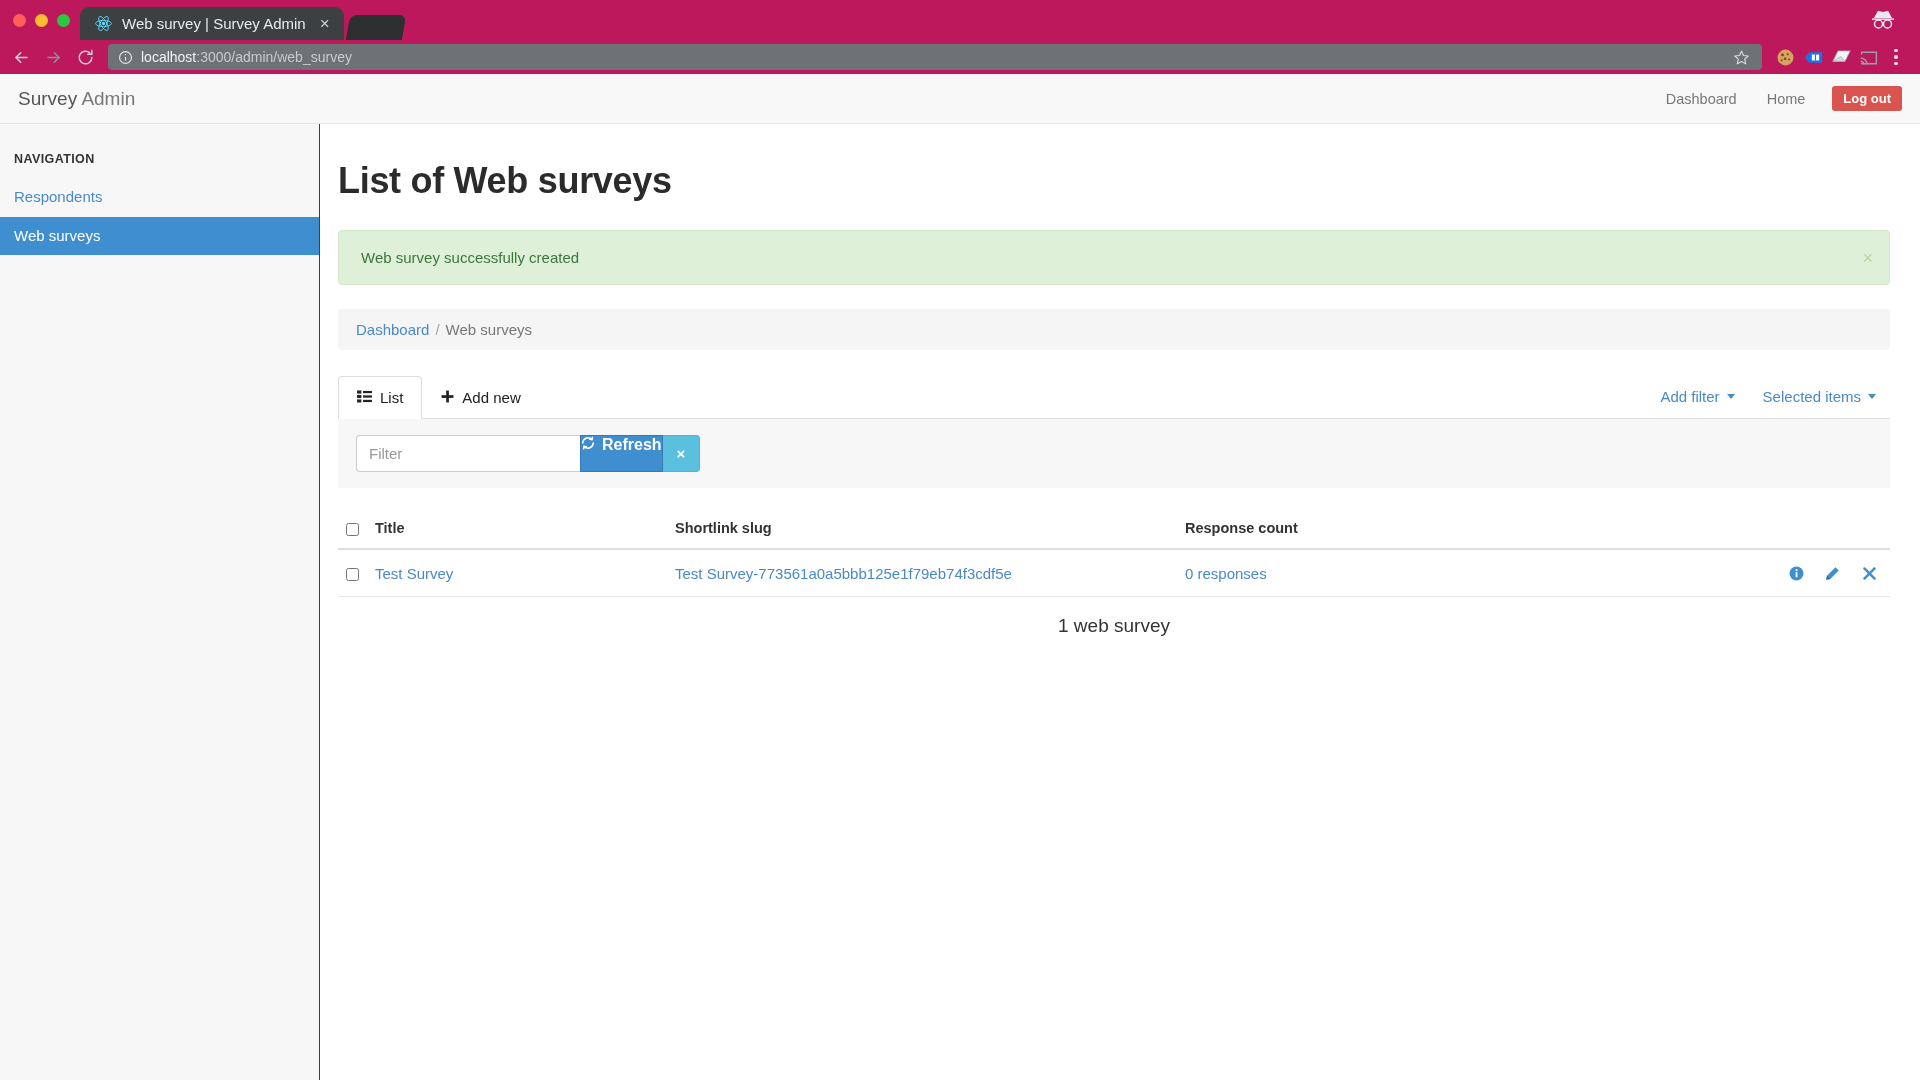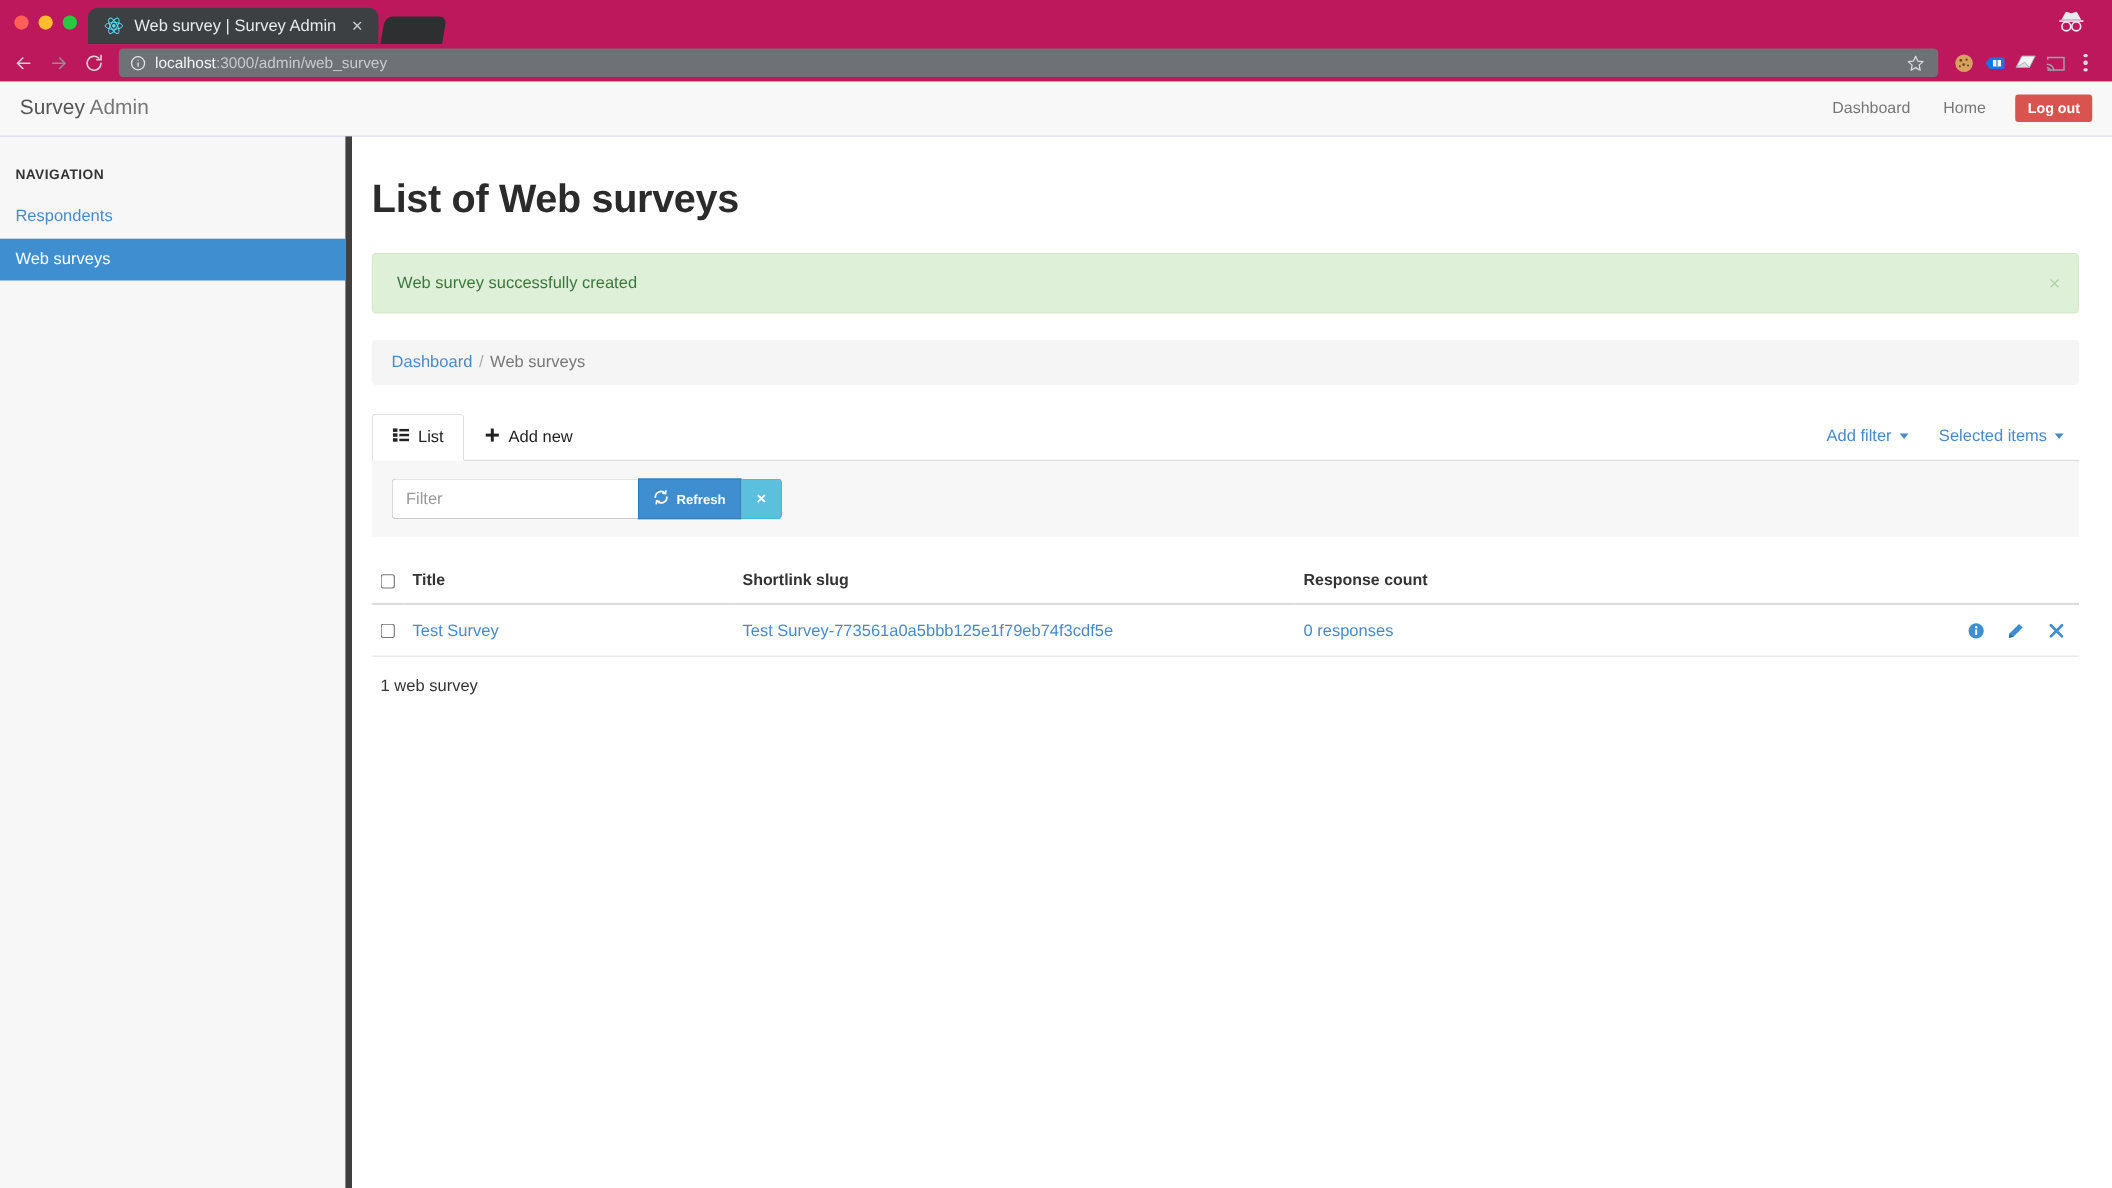--- a/index.html
+++ b/index.html
@@ -170,21 +170,21 @@
     text-decoration: none;
     margin-left: 12px;
   }
 
   
   .body-split { flex: 1; display: flex; min-height: 0; }
 
   .sidebar {
     width: 320px;
     background: #f7f7f7;
-    border-right: 6px solid #404040;
+    border-right: 1px solid #404040;
     flex: none;
     padding-top: 14px;
   }
   .nav-header {
     font-size: 12.5px;
     font-weight: bold;
     color: #333333;
     letter-spacing: 0.4px;
     padding: 14px 0 12px 14px;
   }
@@ -316,24 +316,24 @@
     padding: 0 12px;
     outline: none;
     background: #ffffff;
     font-family: "Liberation Sans", sans-serif;
   }
   .filter-input::placeholder { color: #999999; }
   .btn-refresh {
     background: #3e8ed0;
     color: #ffffff;
     border: 1px solid #3579b5;
-    font-size: 12px;
+    font-size: 16px;
     font-weight: bold;
-    padding: 0 13px;
-    display: flex; align-items: center; gap: 7px;
+    padding: 0 0;
+    display: flex; gap: 7px;
     cursor: pointer;
     white-space: nowrap;
     font-family: "Liberation Sans", sans-serif;
   }
   .btn-clear {
     background: #5bc0de;
     color: #ffffff;
     border: 1px solid #46b8da;
     border-left: none;
     border-radius: 0 4px 4px 0;
@@ -375,23 +375,24 @@
   .row-action {
     display: inline-flex;
     align-items: center; justify-content: center;
     width: 26px; height: 22px;
     color: #3e8ed0;
     text-decoration: none;
     margin-left: 6px;
     vertical-align: middle;
   }
   .table-footer {
-    font-size: 15px;
+    font-size: 19px;
     color: #333333;
     padding: 18px 8px 0 8px;
+    text-align: center;
   }
 </style>
 </head>
 <body>
 
 <div class="browser">
 
   <div class="titlebar">
     <div class="traffic">
       <span class="dot red"></span>

